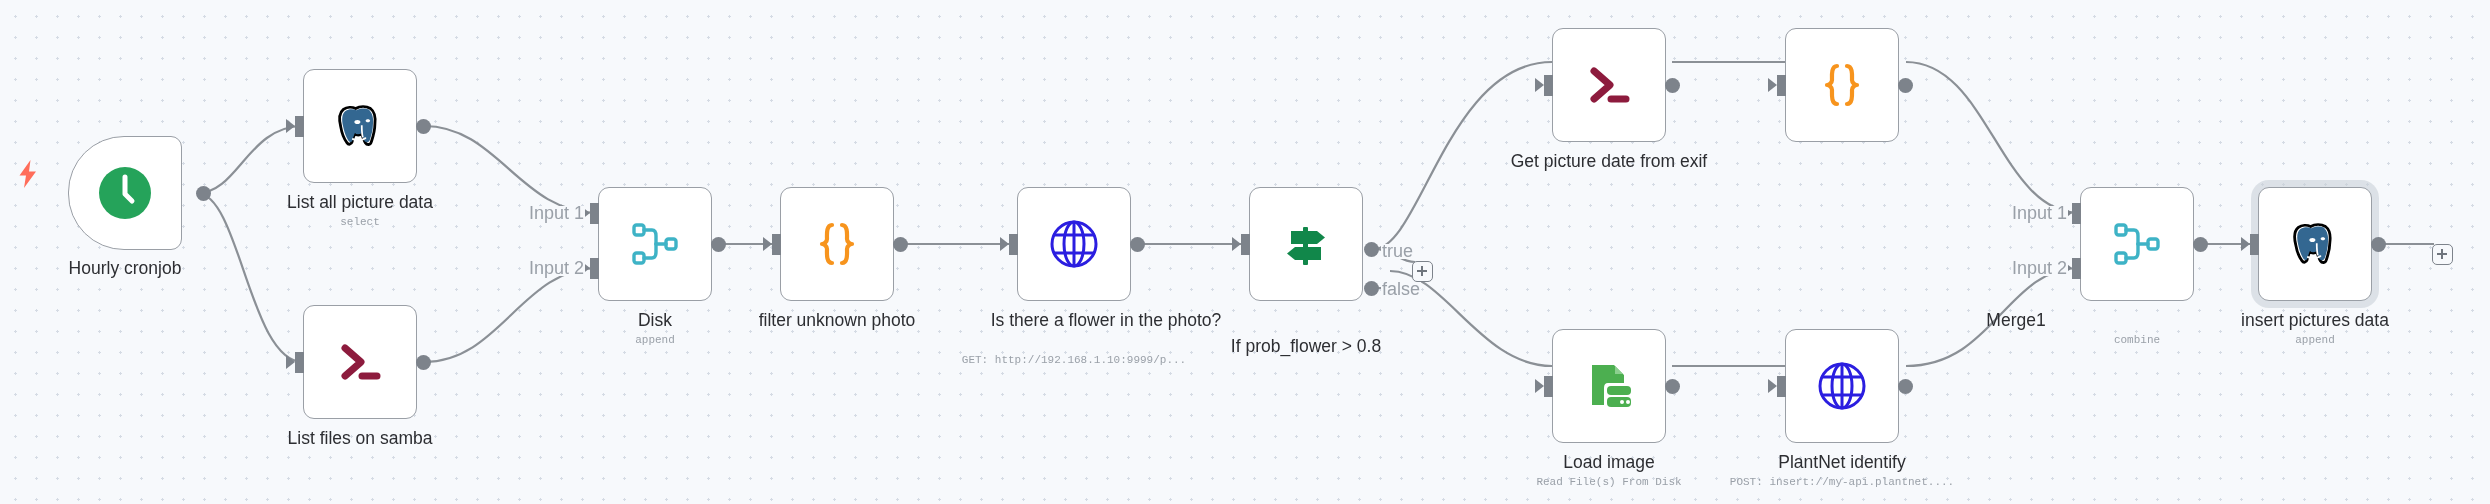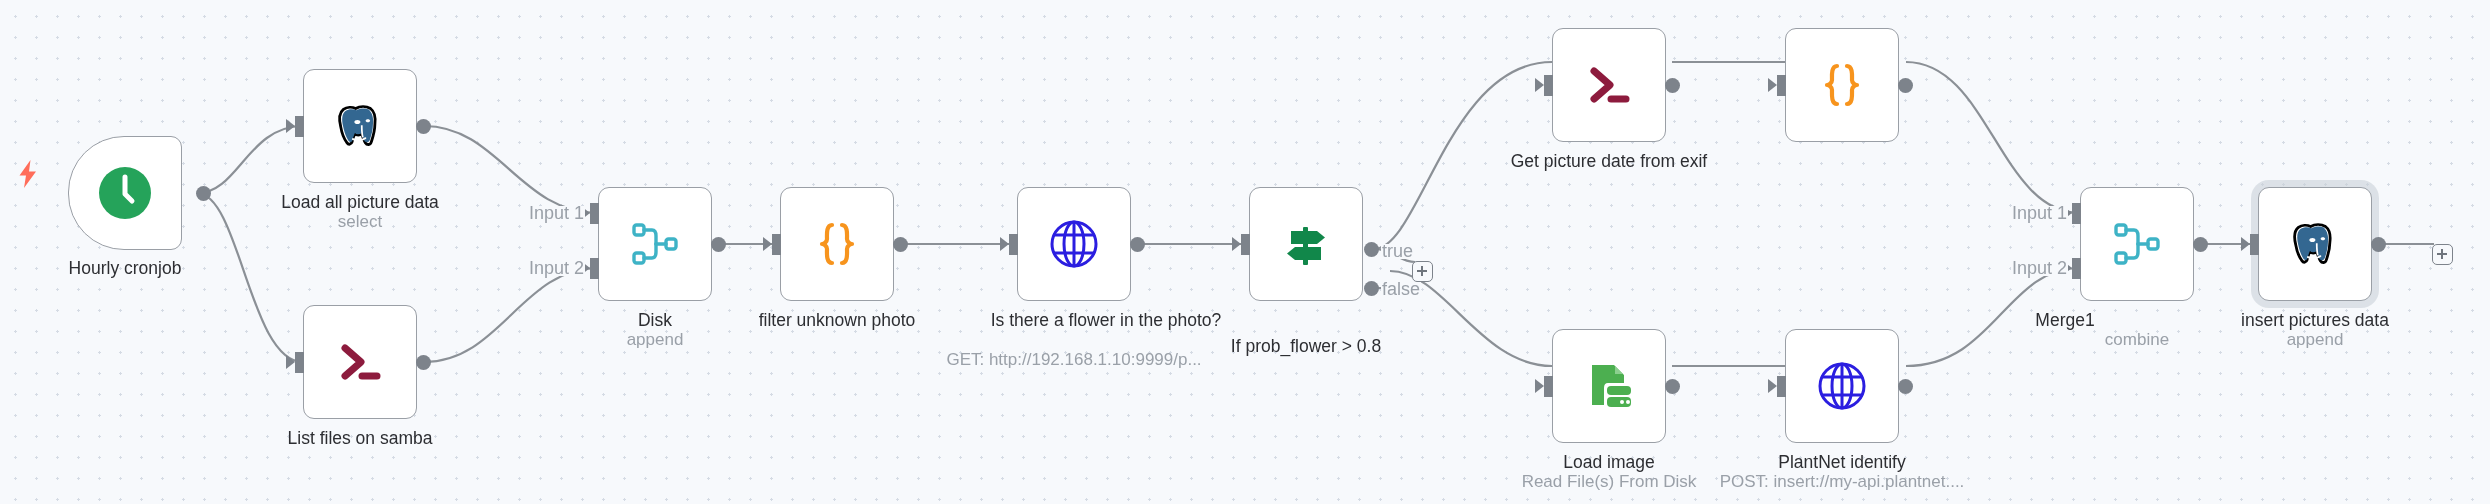--- a/index.html
+++ b/index.html
@@ -68,23 +68,23 @@
     font-size: 17.5px;
     line-height: 20px;
     font-family: "Liberation Sans", sans-serif;
     white-space: pre-wrap;
     z-index: 4;
   }
   .node-sub {
     position: absolute;
     text-align: center;
     color: #9aa0a8;
-    font-size: 17px;
+    font-size: 11px;
     line-height: 18px;
-    font-family: Liberation Sans, sans-serif;
+    font-family: Liberation Mono, monospace;
     white-space: nowrap;
     z-index: 4;
   }
 
   
   .port-out {
     position: absolute;
     width: 15px;
     height: 15px;
     border-radius: 50%;
@@ -220,21 +220,21 @@
         <path d="M44 14c-5-2.6-11.5-2.6-16 0-3.6-1.8-9-1.8-12.6.9-4.4 3.4-4.4 10.6-2.6 18 1 5.4 3.6 12.6 6.2 16.2 1.6 2.2 3.8 1.4 4.4-.8.9-3.4 1.8-6.2 2.8-8.2 2 1.8 5.4 1.8 7.2 0 .9 2.7 1.8 6.2 3.6 8.8 1.6 2.4 5 2.4 6.2-.8 1.8-5.4 3.6-11.6 3.6-18 .9-7.2-.9-13.4-4.4-16.1z" fill="#336791"></path>
         <path d="M29 25c-2 0-3.5 1-3.5 2.4 0 1.4 1.6 2.4 3.5 2.4s3.5-1 3.5-2.4c0-1.4-1.6-2.4-3.5-2.4z" fill="#ffffff"></path>
         <path d="M41 24.2c-1.5 0-2.6.8-2.6 1.8s1.2 1.8 2.6 1.8 2.6-.8 2.6-1.8-1.2-1.8-2.6-1.8z" fill="#ffffff"></path>
         <path d="M34 31c0 6 .5 11 1.2 14" stroke="#ffffff" stroke-width="2" fill="none"></path>
         <path d="M24 47c4 2 10 2 14-1" stroke="#ffffff" stroke-width="2.4" fill="none" stroke-linecap="round"></path>
       </svg>
     </span>
   </div>
   <div class="port-in" style="left:295px; top:116px;"></div>
   <div class="port-out" style="left:416px; top:119px;"></div>
-  <div class="node-label" style="left:255px; top:192px; width:210px;">Load all picture data</div>
+  <div class="node-label" style="left:255px; top:192px; width:210px;">List all picture data</div>
   <div class="node-sub" style="left:255px; top:213px; width:210px;">select</div>
 
   <div class="node" style="left:303px; top:305px;">
     <span class="node-icon">
       <svg width="56" height="56" viewBox="0 0 56 56">
         <path d="M13 14 L29 28 L13 42" stroke="#8d1b3d" stroke-width="7" fill="none" stroke-linecap="round" stroke-linejoin="round"></path>
         <path d="M30 42 L45 42" stroke="#8d1b3d" stroke-width="7" fill="none" stroke-linecap="round"></path>
       </svg>
     </span>
   </div>
@@ -390,21 +390,21 @@
           <path d="M28 27 L38 27" stroke-linecap="round"></path>
         </g>
       </svg>
     </span>
   </div>
   <div class="port-in" style="left:2072px; top:203px;"></div>
   <div class="port-in" style="left:2072px; top:258px;"></div>
   <div class="port-out" style="left:2193px; top:237px;"></div>
   <div class="edge-label" style="left:2011px; top:206px;">Input 1</div>
   <div class="edge-label" style="left:2011px; top:261px;">Input 2</div>
-  <div class="node-label" style="left:1960px; top:310px; width:210px;">Merge1</div>
+  <div class="node-label" style="left:1911px; top:310px; width:210px;">Merge1</div>
   <div class="node-sub" style="left:2032px; top:331px; width:210px;">combine</div>
 
   <div class="node selected" style="left:2258px; top:187px;">
     <span class="node-icon">
       <svg width="56" height="56" viewBox="0 0 64 64">
         <g stroke="#000000" stroke-width="3.2" stroke-linejoin="round" stroke-linecap="round">
           <path d="M44 12c-5-3-12-3-17 0-4-2-10-2-14 1-5 4-5 12-3 20 1 6 4 14 7 18 2 3 5 2 6-1 1-4 2-7 3-9 2 2 6 2 8 0 1 3 2 7 4 10 2 3 6 3 7-1 2-6 4-13 4-20 1-8-1-15-5-18z" fill="#ffffff"></path>
         </g>
         <path d="M44 14c-5-2.6-11.5-2.6-16 0-3.6-1.8-9-1.8-12.6.9-4.4 3.4-4.4 10.6-2.6 18 1 5.4 3.6 12.6 6.2 16.2 1.6 2.2 3.8 1.4 4.4-.8.9-3.4 1.8-6.2 2.8-8.2 2 1.8 5.4 1.8 7.2 0 .9 2.7 1.8 6.2 3.6 8.8 1.6 2.4 5 2.4 6.2-.8 1.8-5.4 3.6-11.6 3.6-18 .9-7.2-.9-13.4-4.4-16.1z" fill="#336791"></path>
         <path d="M29 25c-2 0-3.5 1-3.5 2.4 0 1.4 1.6 2.4 3.5 2.4s3.5-1 3.5-2.4c0-1.4-1.6-2.4-3.5-2.4z" fill="#ffffff"></path>

